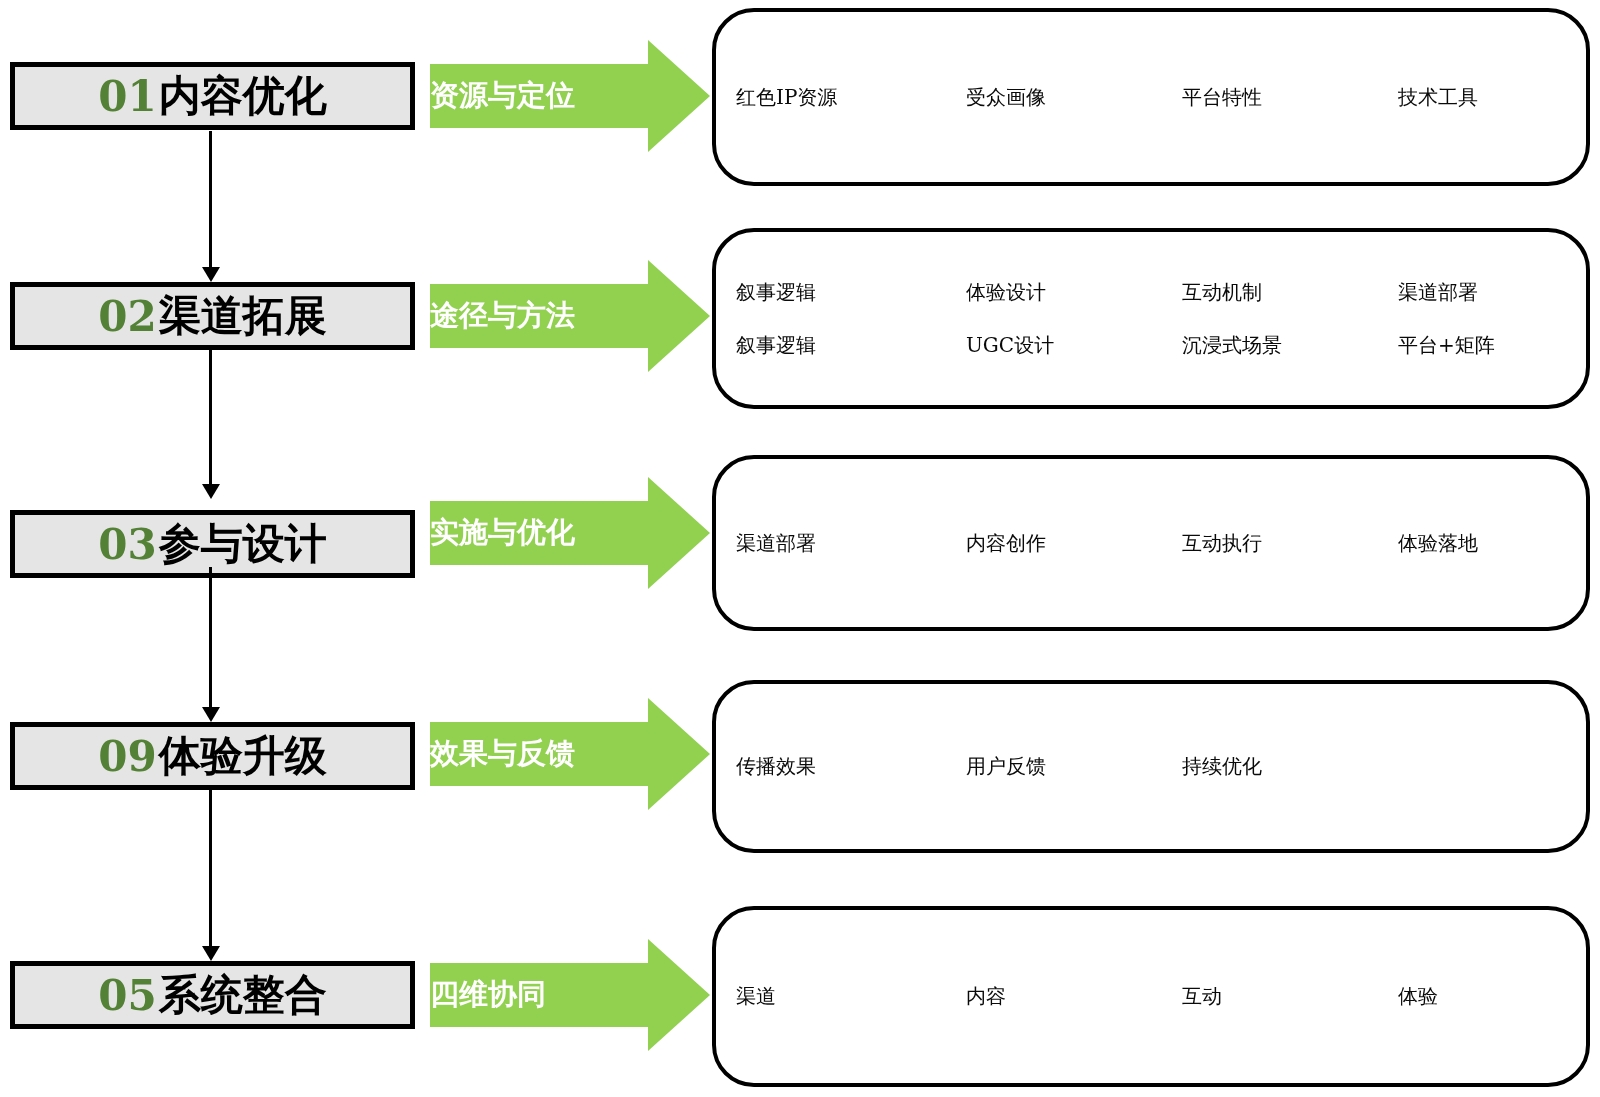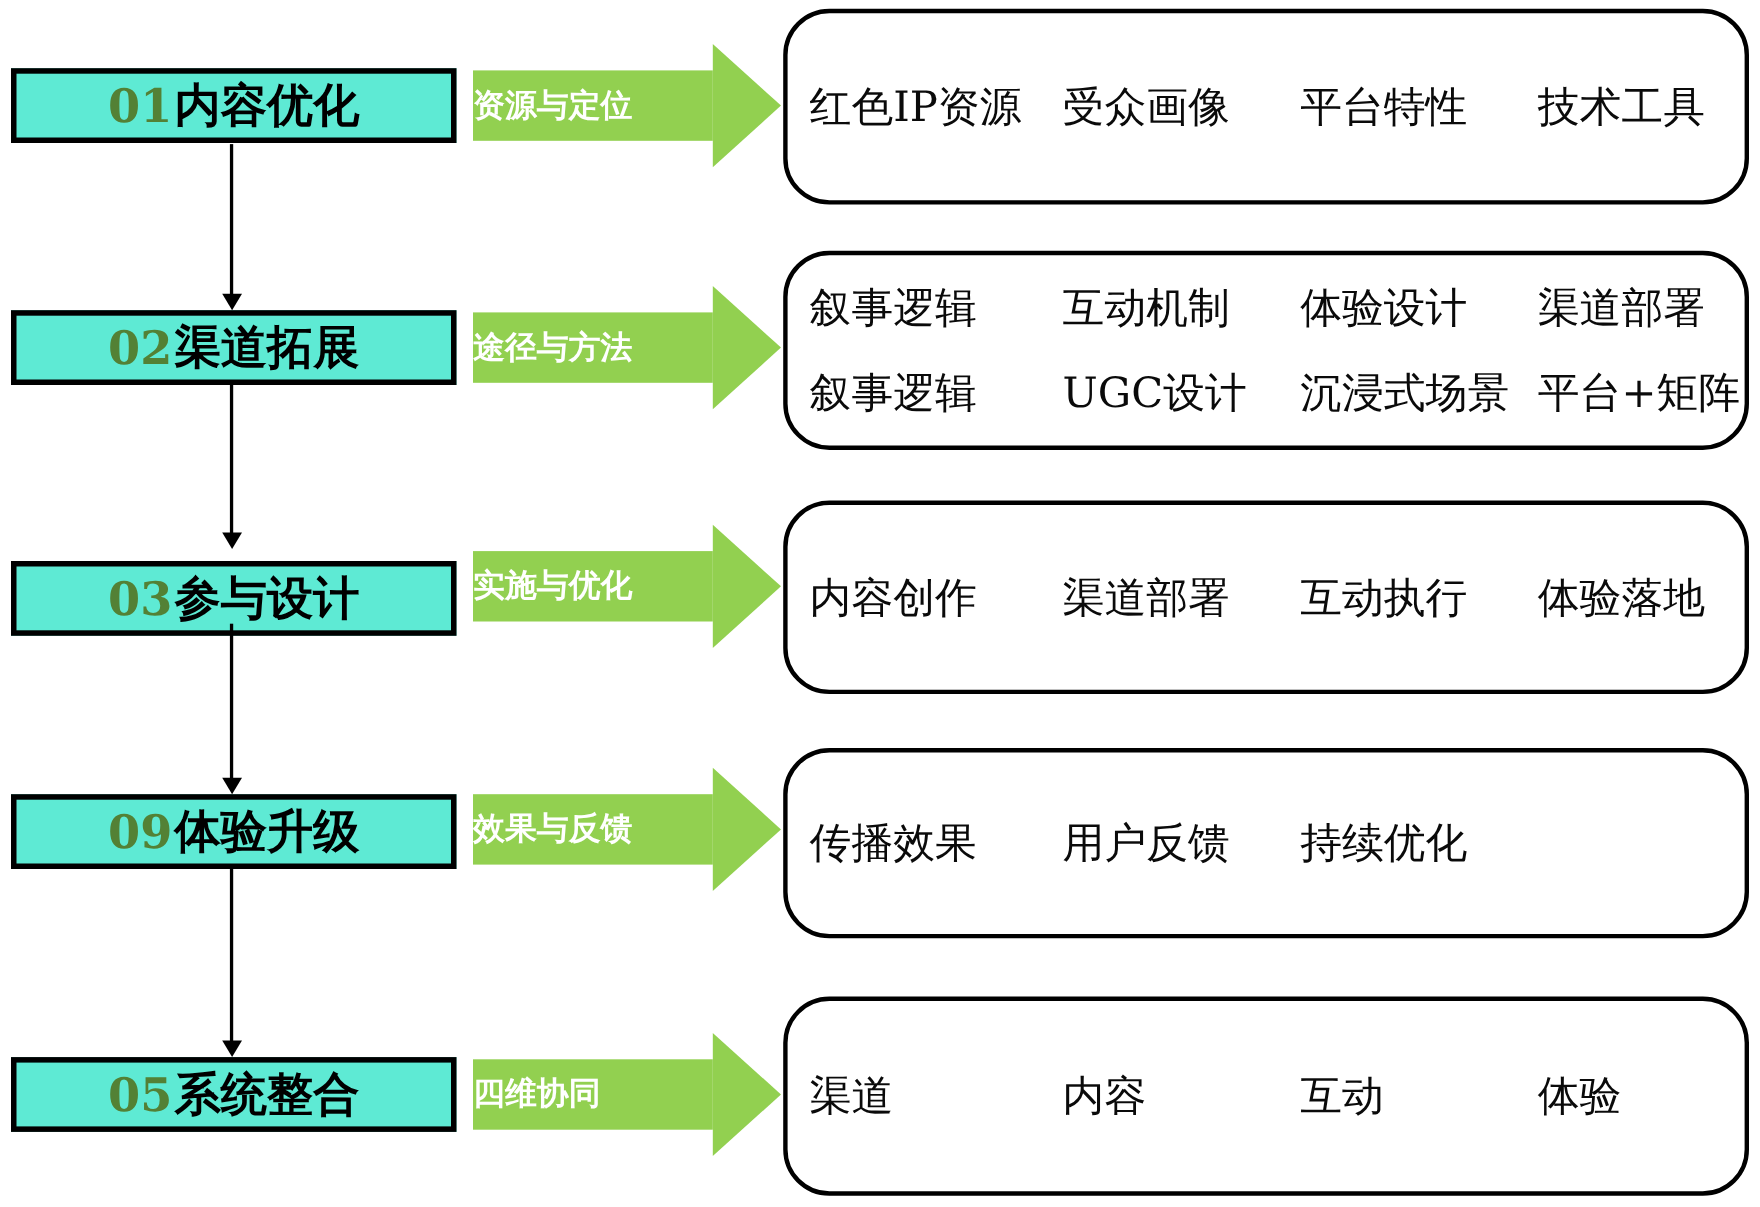--- a/index.html
+++ b/index.html
@@ -7,21 +7,21 @@
     position:relative;
     width:1600px; height:1097px;
     background:#ffffff;
     overflow:hidden;
     font-family:"DejaVu Serif","Liberation Serif",serif;
   }
 
   
   .stage-box {
     position:absolute; left:10px; width:405px; height:68px;
-    border:5px solid #000; background:#5eead4; box-sizing:border-box;
+    border:5px solid #000; background:#e5e5e5; box-sizing:border-box;
     display:flex; align-items:center; justify-content:center;
     font-size:42px; font-weight:bold; color:#000; white-space:nowrap;
   }
   .stage-box .num { color:#538135; margin-right:2px; }
   .s1{top:62px} .s2{top:282px} .s3{top:510px} .s4{top:722px} .s5{top:961px}
 
   
   .arrow { position:absolute; left:430px; height:112px; display:flex; align-items:center; }
   .a1{top:40px} .a2{top:260px} .a3{top:477px} .a4{top:698px} .a5{top:939px}
   .arrow-body {
@@ -48,21 +48,21 @@
   .c1{top:8px;   height:178px}
   .c2{top:228px; height:181px}
   .c3{top:455px; height:176px}
   .c4{top:680px; height:173px}
   .c5{top:906px; height:181px}
   .item-row {
     display:grid;
     grid-template-columns:230px 216px 216px auto;
     padding-left:20px; padding-right:10px;
   }
-  .item { font-size:38px; color:#0a0a0a; white-space:nowrap; }
+  .item { font-size:20px; color:#0a0a0a; white-space:nowrap; }
 
   
   .connector { position:absolute; left:202px; width:18px; }
   .cn1{top:131px; height:151px}
   .cn2{top:350px; height:149px}
   .cn3{top:567px; height:155px}
   .cn4{top:790px; height:171px}
   .connector .line {
     position:absolute; left:7px; top:0; bottom:13px; width:3px; background:#000;
   }
@@ -108,22 +108,22 @@
   </div>
   <div class="arrow a2">
     <div class="arrow-body">
       <span class="arrow-label">途径与方法</span>
     </div>
     <div class="arrow-head"></div>
   </div>
   <div class="panel c2">
     <div class="item-row">
       <span class="item">叙事逻辑</span>
+      <span class="item">体验设计</span>
       <span class="item">互动机制</span>
-      <span class="item">体验设计</span>
       <span class="item">渠道部署</span>
     </div>
     <div class="item-row">
       <span class="item">叙事逻辑</span>
       <span class="item">UGC设计</span>
       <span class="item">沉浸式场景</span>
       <span class="item">平台+矩阵</span>
     </div>
   </div>
   <div class="connector cn2">
@@ -136,22 +136,22 @@
     <span class="title">参与设计</span>
   </div>
   <div class="arrow a3">
     <div class="arrow-body">
       <span class="arrow-label">实施与优化</span>
     </div>
     <div class="arrow-head"></div>
   </div>
   <div class="panel c3">
     <div class="item-row">
+      <span class="item">渠道部署</span>
       <span class="item">内容创作</span>
-      <span class="item">渠道部署</span>
       <span class="item">互动执行</span>
       <span class="item">体验落地</span>
     </div>
   </div>
   <div class="connector cn3">
     <div class="line"></div>
     <div class="head"></div>
   </div>
 
   <div class="stage-box s4">

